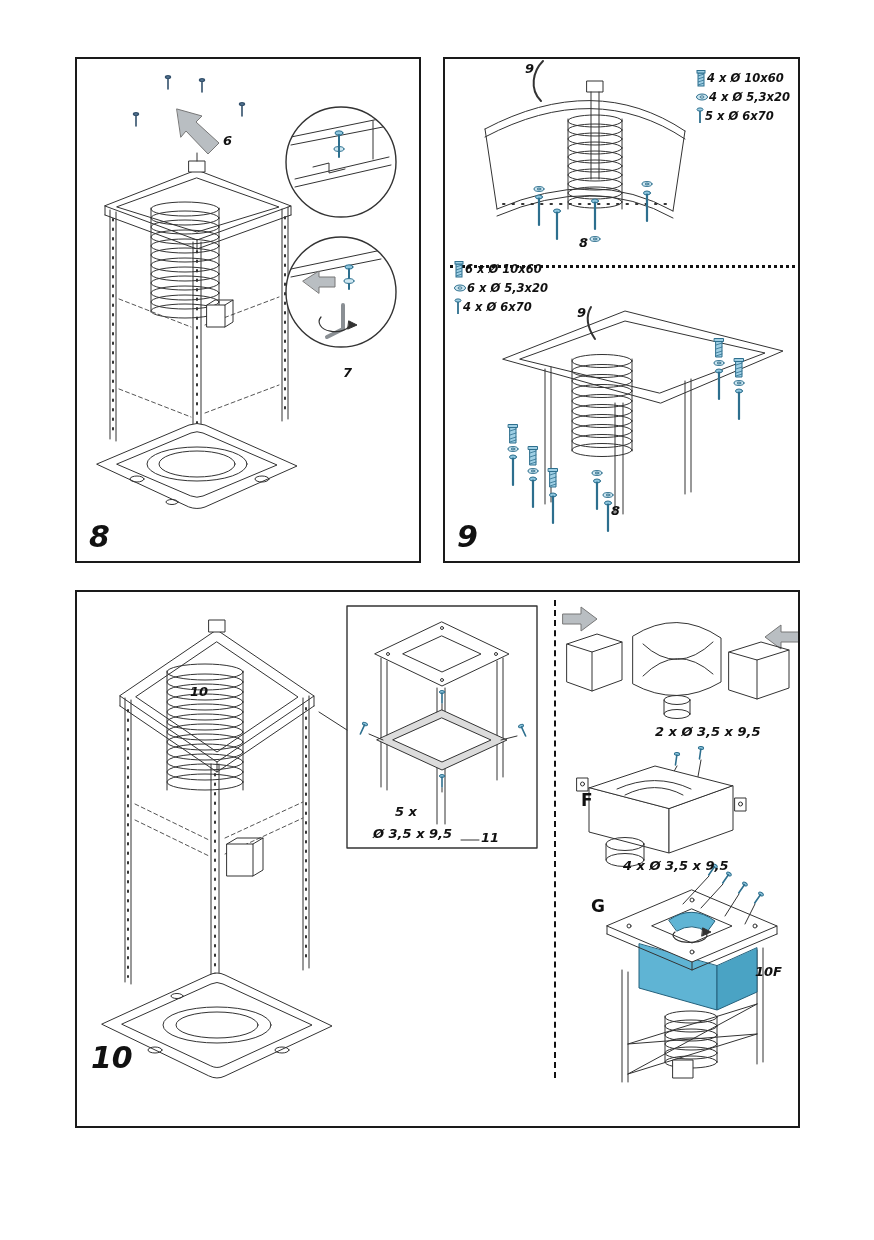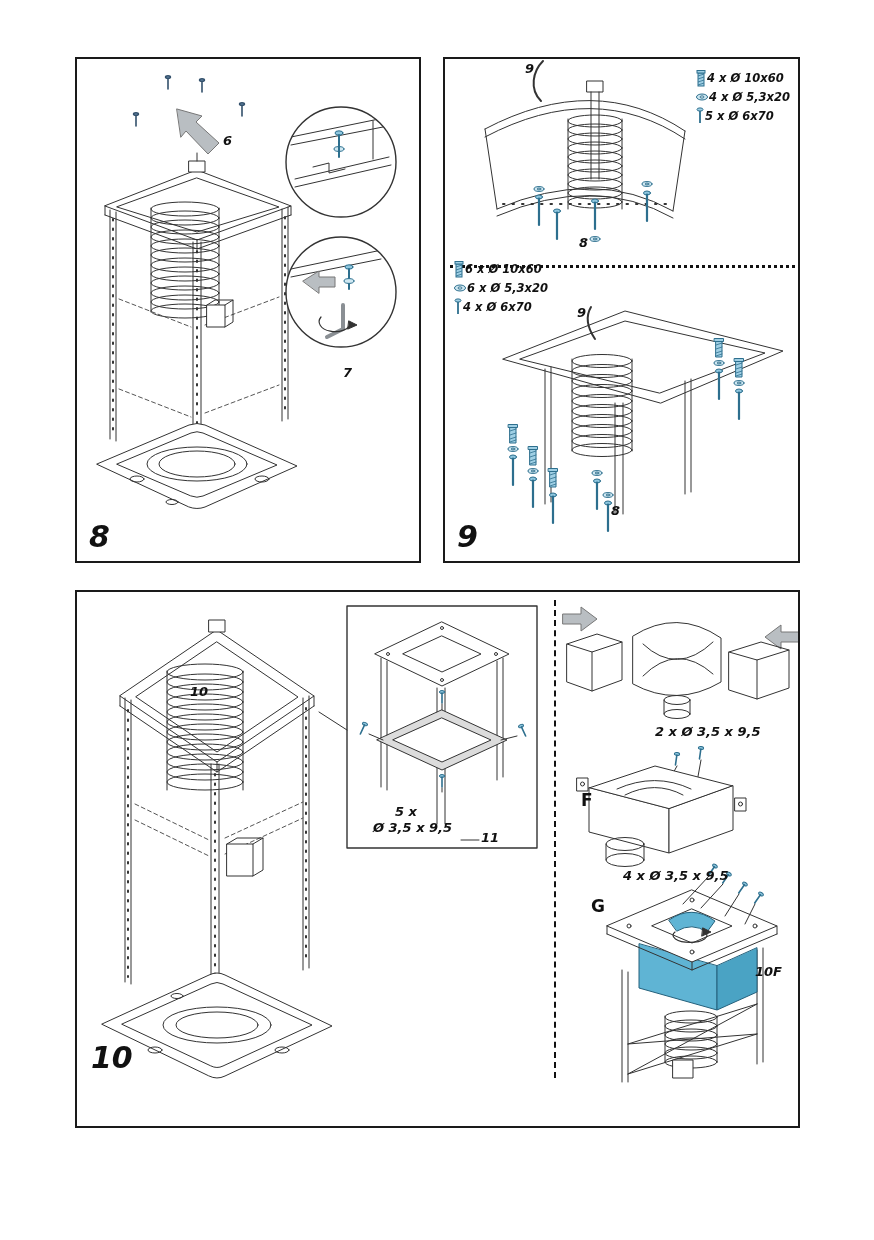--- a/index.html
+++ b/index.html
@@ -450,24 +450,24 @@
             <use href="#s10scr" transform="translate(684,302) rotate(35)"></use>
               <line x1="678" y1="312" x2="668" y2="332"></line>
             <use href="#s10scr" transform="translate(638,274) rotate(35)"></use>
               <line x1="632" y1="284" x2="606" y2="312"></line>
           </g>
         </g>
       </g>
     </svg>
     <div class="lbl" style="left:113px;top:92px;">10</div>
     <div class="lbl" style="left:318px;top:212px;">5 x</div>
-    <div class="lbl" style="left:296px;top:228px;">Ø 3,5 x 9,5</div>
+    <div class="lbl" style="left:296px;top:234px;">Ø 3,5 x 9,5</div>
     <div class="lbl" style="left:404px;top:238px;text-align:center;">11</div>
     <div class="divider-dashed" style="left:477px;top:8px;height:478px;"></div>
     <div class="lbl" style="left:578px;top:132px;">2 x Ø 3,5 x 9,5</div>
     <div class="lbl letter" style="left:504px;top:198px;">F</div>
-    <div class="lbl" style="left:546px;top:276px;">4 x Ø 3,5 x 9,5</div>
+    <div class="lbl" style="left:546px;top:266px;">4 x Ø 3,5 x 9,5</div>
     <div class="lbl letter" style="left:514px;top:304px;">G</div>
     <div class="lbl" style="left:678px;top:372px;">10F</div>
     <div class="lbl step" style="left:14px;top:448px;">10</div>
   </section>
 
 </div>
 
 </body></html>

